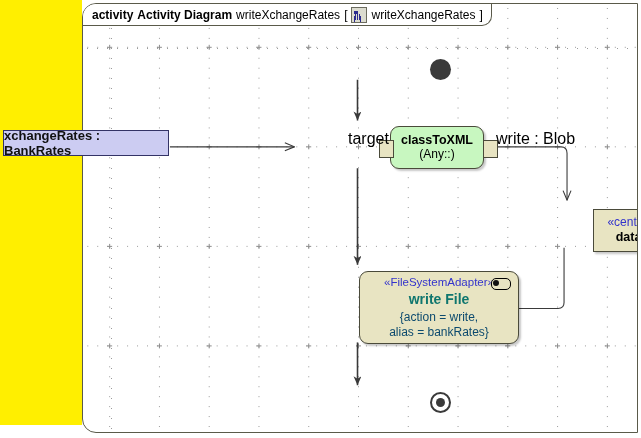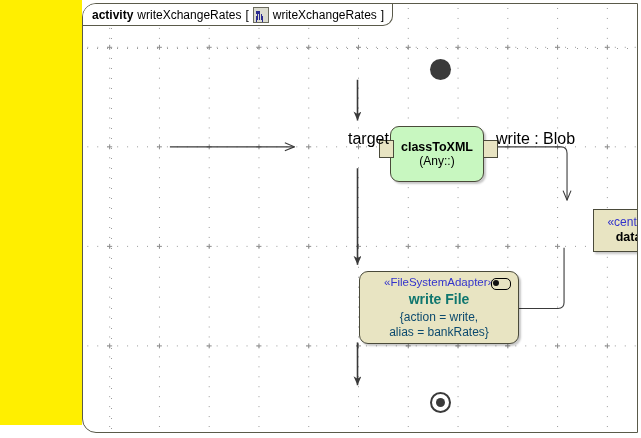--- a/index.html
+++ b/index.html
@@ -127,21 +127,21 @@
     font-size: 13px;
     font-weight: bold;
     color: #111111;
     z-index: 7;
   }
 
   .action-green {
     left: 307px;
     top: 122px;
     width: 94px;
-    height: 56px;
+    height: 43px;
     background: #c8f7c0;
     border: 1px solid #4a4a3a;
     border-radius: 9px;
     display: flex;
     flex-direction: column;
     align-items: center;
     justify-content: center;
     box-shadow: 2px 2px 2px rgba(0,0,0,0.22);
   }
   .action-green .t1 { font-size: 12.5px; font-weight: bold; color: #000; line-height: 1.15; }
@@ -283,20 +283,21 @@
           <rect x="26" y="41" width="1" height="5" fill="#8d8d8d"></rect>
         </pattern>
       </defs>
       <rect x="0" y="0" width="556" height="430" fill="url(#dotcol)"></rect>
       <rect x="0" y="0" width="556" height="430" fill="url(#dotrow)"></rect>
       <rect x="0" y="0" width="556" height="430" fill="url(#crosses)"></rect>
     </svg>
 
     <div class="frame-title">
       <span class="kw">activity</span>
+      <span class="kw">Activity Diagram</span>
       <span class="nm">writeXchangeRates</span>
       <span class="brk">[</span>
       <span class="mini-icon"></span>
       <span class="nm">writeXchangeRates</span>
       <span class="brk">]</span>
     </div>
 
     <svg class="edges" width="556" height="430" viewBox="0 0 556 430">
       <defs>
         <marker id="arrowFilled" markerWidth="10" markerHeight="10" refX="9" refY="4" orient="auto" markerUnits="userSpaceOnUse">
@@ -342,14 +343,17 @@
       <div class="stereo">«FileSystemAdapter»</div>
       <div class="nm">write File</div>
       <div class="prop">{action = write,</div>
       <div class="prop">alias = bankRates}</div>
     </div>
 
     <div class="node final-node"></div>
 
   </div>
 
+  <div class="node pin-node">
+    <span>xchangeRates : BankRates</span>
+  </div>
 
 </div>
 
 </body></html>

